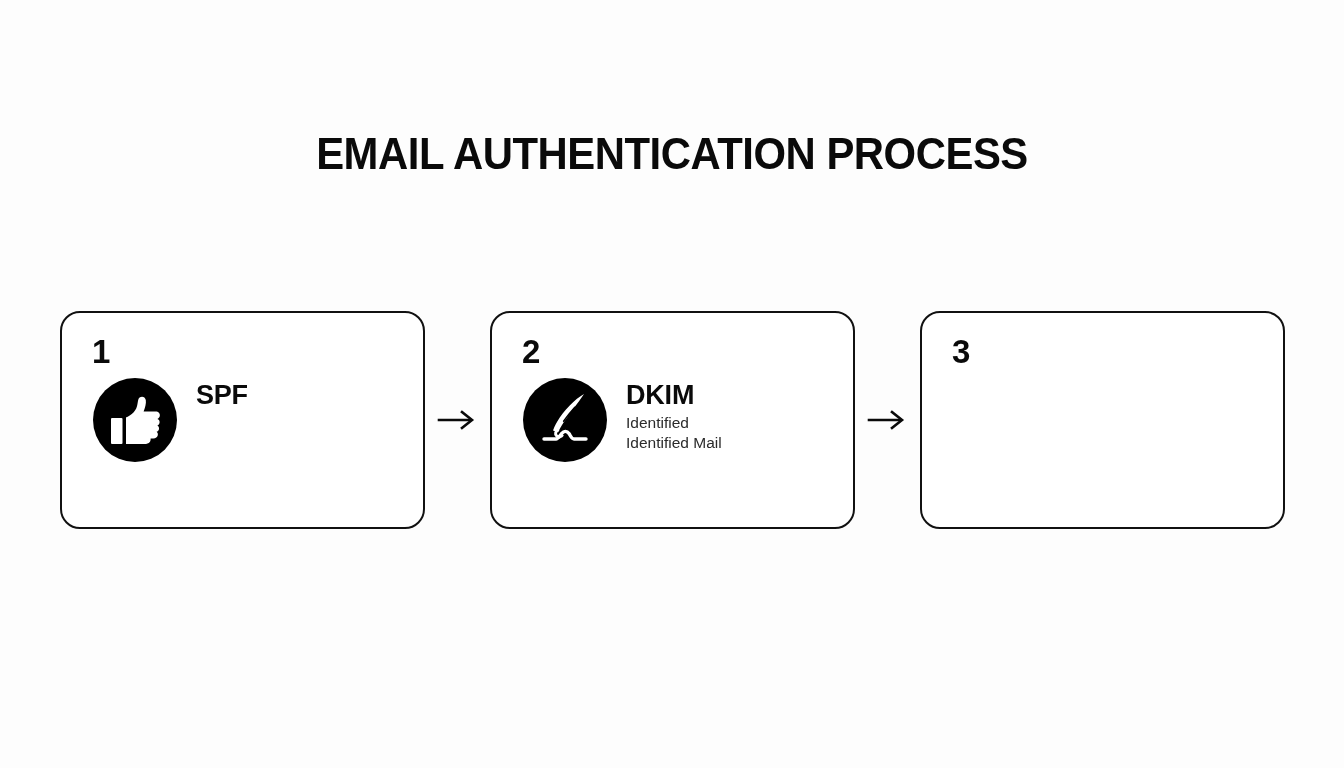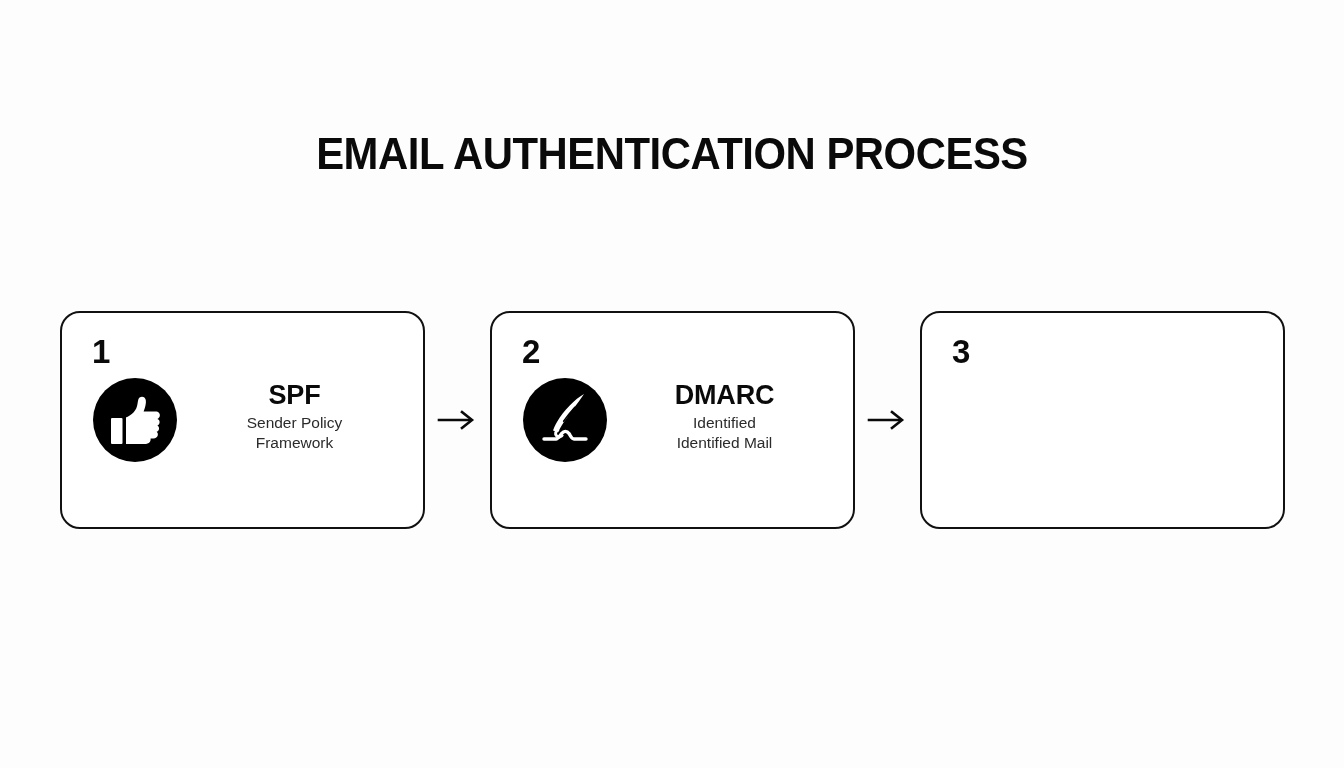--- a/index.html
+++ b/index.html
@@ -62,21 +62,20 @@
     line-height: 1;
   }
 
   .card-body {
     position: absolute;
     left: 30px;
     right: 30px;
     top: 64px;
     display: flex;
     align-items: flex-start;
-    text-align: center;
   }
   .card-body.shifted-up { top: 56px; }
 
   .icon-wrap {
     flex: 0 0 auto;
     width: 86px;
     height: 86px;
     display: flex;
     align-items: center;
     justify-content: center;
@@ -128,24 +127,20 @@
     <div class="card-body">
       <div class="icon-wrap">
         <svg width="86" height="86" viewBox="0 0 86 86" aria-hidden="true">
           <circle cx="43" cy="43" r="42" fill="#000000"></circle>
           <rect x="19" y="41" width="11.5" height="26" rx="1" fill="#ffffff"></rect>
           <path d="M34 67 V40.5 C34 40.5 41.5 37.5 44.2 31.5 C46.3 26.7 45.4 22.5 47.6 20.6 C49.8 18.7 53.2 19.8 53.8 23 C54.4 26.3 53 31.2 51.6 34.6 H63.6 C66.4 34.6 68.3 36.6 67.8 39.1 C67.5 40.6 66.5 41.5 65.4 42 C66.9 42.6 67.8 43.8 67.6 45.5 C67.4 47 66.5 48 65.3 48.5 C66.6 49.2 67.2 50.4 67 51.9 C66.8 53.4 65.8 54.4 64.6 54.8 C65.7 55.6 66.1 56.8 65.8 58.2 C65.4 60.2 63.7 61.4 61.4 61.4 H58.6 C58.6 61.4 58.9 63.5 57.8 65 C56.7 66.5 54.6 67 52.4 67 Z" fill="#ffffff"></path>
         </svg>
       </div>
       <div class="text-wrap">
         <div class="acronym">SPF</div>
-        <div class="expansion">
-          <span class="ln">Sender Policy</span>
-          <span class="ln">Framework</span>
-        </div>
       </div>
     </div>
   </div>
 
   <div class="arrow">
     <svg width="42" height="24" viewBox="0 0 42 24" aria-hidden="true">
       <line x1="2" y1="12" x2="33" y2="12" stroke="#0a0a0a" stroke-width="2.6" stroke-linecap="square"></line>
       <polyline points="25,4 35,12 25,20" fill="none" stroke="#0a0a0a" stroke-width="2.6" stroke-linecap="square" stroke-linejoin="miter"></polyline>
     </svg>
   </div>
@@ -157,21 +152,21 @@
         <svg width="86" height="86" viewBox="0 0 86 86" aria-hidden="true">
           <circle cx="43" cy="43" r="42" fill="#000000"></circle>
           <path d="M62 17 C53 22 42 33 35 45 C33.2 48.2 31.8 51.2 31 53.6 L36.2 55.2 C37.2 52.8 39 49.4 41.4 45.8 C48 36 56 26 62 17 Z" fill="#ffffff"></path>
           <path d="M41.6 44.2 C44.4 40.2 48.6 34.8 52.6 30.4" fill="none" stroke="#000000" stroke-width="1.5" stroke-linecap="round"></path>
           <path d="M46.6 38.6 C49 35.6 52 32 55 29" fill="none" stroke="#000000" stroke-width="1.2" stroke-linecap="round"></path>
           <path d="M36.6 52 C33.4 54.2 32.6 57.4 34.8 59.2 C36.6 60.7 39.4 60 40.6 57.8" fill="none" stroke="#ffffff" stroke-width="3"></path>
           <path d="M22 62 H34 C36 62 37.4 59.4 39.6 56.6 C42 53.6 45 53.8 47 56.6 C48.6 58.8 49.6 62 52 62 H64" fill="none" stroke="#ffffff" stroke-width="3.4" stroke-linecap="round" stroke-linejoin="round"></path>
         </svg>
       </div>
       <div class="text-wrap">
-        <div class="acronym">DMARC</div>
+        <div class="acronym">DKIM</div>
         <div class="expansion">
           <span class="ln">Identified</span>
           <span class="ln">Identified Mail</span>
         </div>
       </div>
     </div>
   </div>
 
   <div class="arrow">
     <svg width="42" height="24" viewBox="0 0 42 24" aria-hidden="true">

